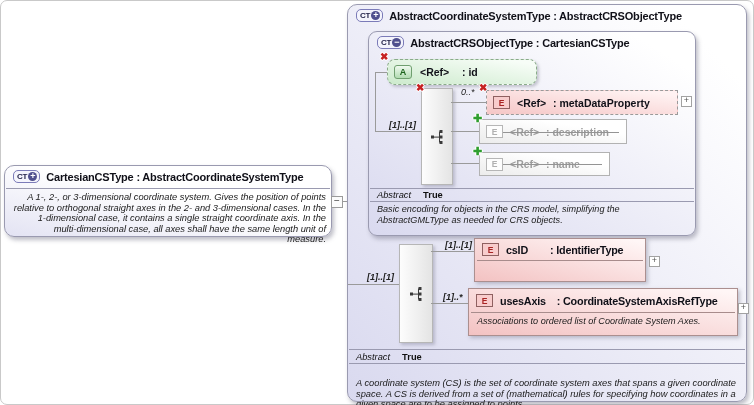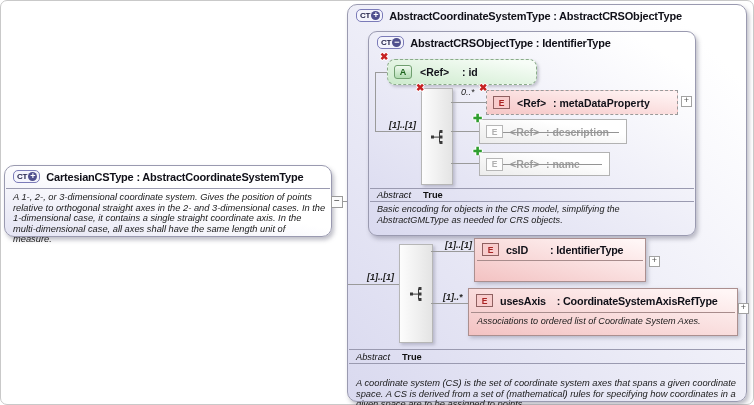--- a/index.html
+++ b/index.html
@@ -86,42 +86,42 @@
 
   <div class="tbox whiteish" style="left:4px;top:165px;width:326px;height:70px;">
     <div class="thead">
       <span class="ct">
         <span class="t">CT</span>
         <span class="c">+</span>
       </span>
       <span>CartesianCSType : AbstractCoordinateSystemType</span>
     </div>
     <div class="sep" style="top:22px;"></div>
-    <div class="anno" style="left:8px;right:5px;top:26px;">A 1-, 2-, or 3-dimensional coordinate system. Gives the position of points relative to orthogonal straight axes in the 2- and 3-dimensional cases. In the 1-dimensional case, it contains a single straight coordinate axis. In the multi-dimensional case, all axes shall have the same length unit of measure.</div>
+    <div class="anno" style="left:8px;right:5px;top:26px;text-align:right;">A 1-, 2-, or 3-dimensional coordinate system. Gives the position of points relative to orthogonal straight axes in the 2- and 3-dimensional cases. In the 1-dimensional case, it contains a single straight coordinate axis. In the multi-dimensional case, all axes shall have the same length unit of measure.</div>
   </div>
 
   <div class="mconn" style="left:331px;top:196px;">−</div>
   <div class="hl" style="left:342px;top:201px;width:6px;"></div>
 
   <div class="tbox" style="left:347px;top:4px;width:398px;height:396px;">
     <div class="thead">
       <span class="ct">
         <span class="t">CT</span>
         <span class="c">+</span>
       </span>
       <span>AbstractCoordinateSystemType : AbstractCRSObjectType</span>
     </div>
 
     <div class="tbox" style="left:20px;top:26px;width:326px;height:203px;border-radius:9px;">
       <div class="thead">
         <span class="ct">
           <span class="t">CT</span>
           <span class="c">−</span>
         </span>
-        <span>AbstractCRSObjectType : IdentifierType</span>
+        <span>AbstractCRSObjectType : CartesianCSType</span>
       </div>
 
       <div class="vl" style="left:6px;top:40px;height:60px;"></div>
       <div class="hl" style="left:6px;top:40px;width:13px;"></div>
       <div class="hl" style="left:6px;top:99px;width:46px;"></div>
       <div class="card" style="left:20px;top:88px;">[1]..[1]</div>
 
       <span class="redx" style="left:11px;top:20px;">✖</span>
       <div class="el greenattr" style="left:18px;top:27px;width:150px;height:26px;">
         <span class="aicon">A</span>

